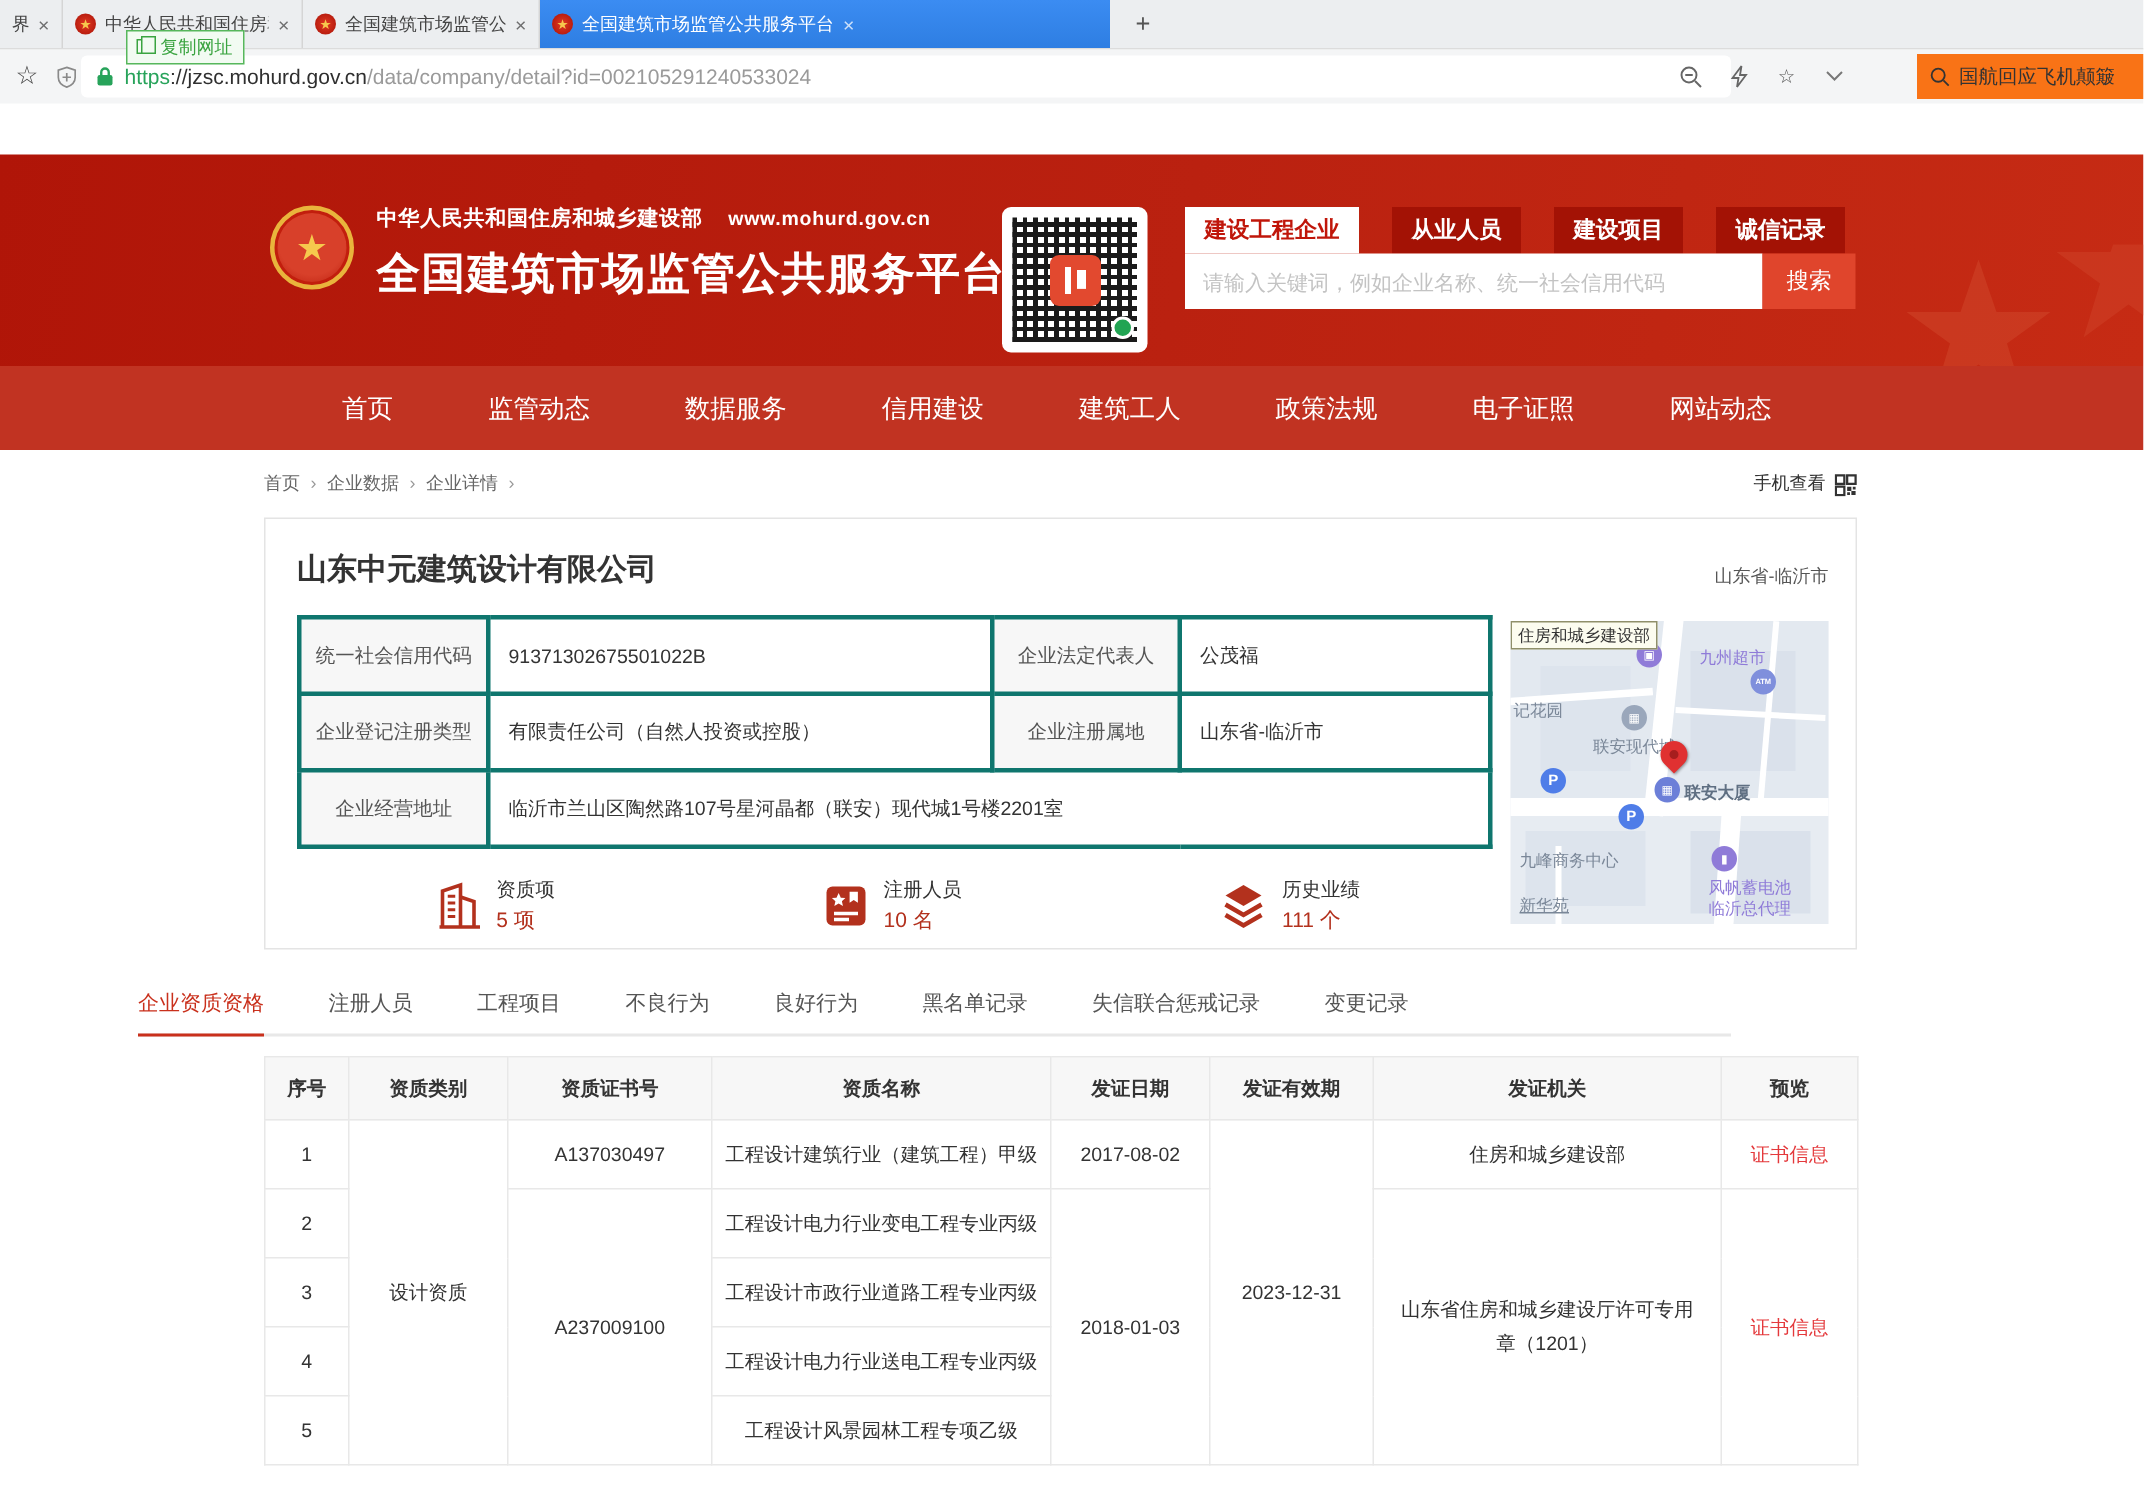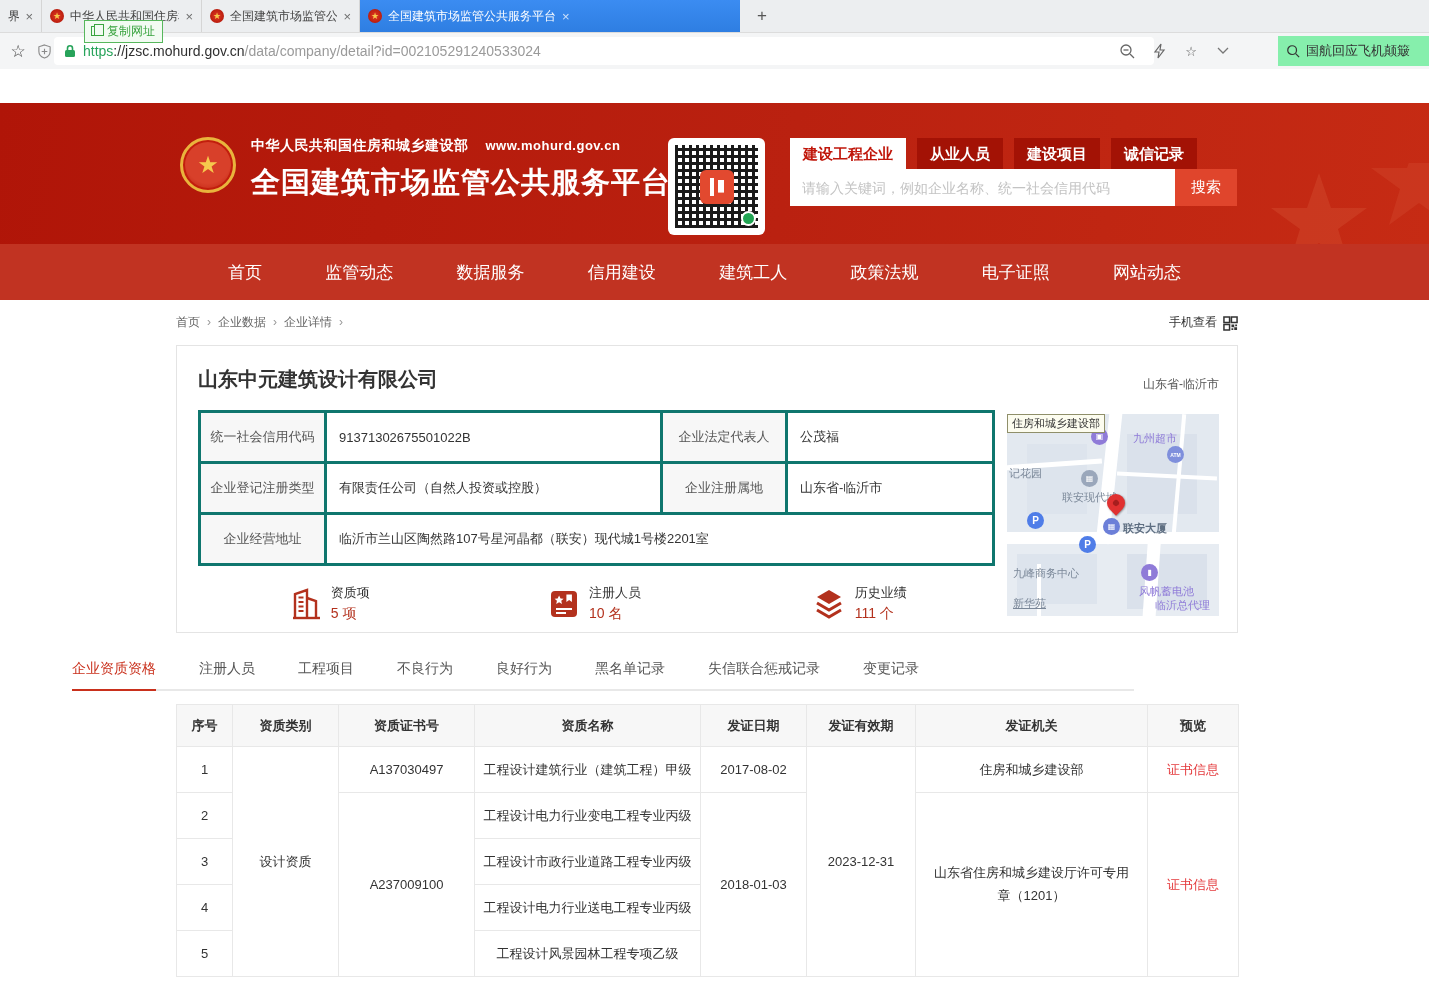--- a/index.html
+++ b/index.html
@@ -29,38 +29,38 @@
   .copytip .copyic::after{content:"";position:absolute;left:2px;top:-3px;width:8px;height:10px;border:1px solid #3aa440;background:#f2fbf2;}
   .toolbar{height:36px;background:#f4f5f6;display:flex;align-items:center;position:relative;}
   .tool-ic{width:20px;height:20px;display:flex;align-items:center;justify-content:center;color:#555;}
   .bookmark-star{margin:0 6px 0 8px;font-size:17px;color:#444;}
   .urlpill{height:28px;width:1100px;background:#fff;border-radius:4px;display:flex;align-items:center;padding:0 10px;gap:7px;}
   .url{font-size:14px;white-space:nowrap;overflow:hidden;}
   .url .scheme{color:#27a35a;}
   .url .host{color:#2f2f2f;}
   .url .path{color:#9a9a9a;}
   .tb-icons{position:absolute;right:196px;display:flex;gap:12px;align-items:center;color:#555;}
-  .quicksearch{position:absolute;right:0;width:151px;height:30px;background:#86efac;display:flex;align-items:center;gap:6px;padding:0 8px;font-size:13px;color:#333;}
+  .quicksearch{position:absolute;right:0;width:151px;height:30px;background:#f97316;display:flex;align-items:center;gap:6px;padding:0 8px;font-size:13px;color:#333;}
   .gap-white{height:34px;background:#fff;}
 
   
   .banner{height:141px;background:linear-gradient(100deg,#b01508 0%,#ba2110 55%,#c62b14 100%);position:relative;overflow:hidden;}
   .banner svg.deco{position:absolute;pointer-events:none;}
   .brand{position:absolute;left:180px;top:34px;display:flex;gap:15px;align-items:flex-start;}
   .emblem{width:56px;height:56px;border-radius:50%;background:radial-gradient(circle at 50% 42%,#d8402a 0 58%,#b51708 100%);border:3px solid #e9b43c;color:#f6c94d;display:flex;align-items:center;justify-content:center;font-size:24px;box-shadow:inset 0 0 0 2px #c21e0d;}
   .brandtext .line1{color:#fff;font-size:14px;font-weight:bold;letter-spacing:.5px;}
   .brandtext .line1 .siteurl{font-size:13px;margin-left:17px;}
   .brandtext .title{color:#fff;font-size:29px;font-weight:bold;letter-spacing:1px;margin-top:8px;}
   .qrcard{position:absolute;left:668px;top:35px;width:97px;height:97px;background:#fff;border-radius:6px;padding:7px;}
   .qr{width:100%;height:100%;position:relative;background-image:repeating-linear-gradient(0deg,#1a1a1a 0 3px,transparent 3px 7px),repeating-linear-gradient(90deg,#1a1a1a 0 3px,#fff 3px 7px);}
   .qr .center{position:absolute;left:50%;top:50%;transform:translate(-50%,-50%);width:34px;height:34px;background:#e2492f;border-radius:6px;display:flex;align-items:center;justify-content:center;}
   .qr .center::before{content:"";width:14px;height:18px;background:linear-gradient(#fff 0 0) left/4px 100% no-repeat,linear-gradient(#fff 0 0) right/6px 70% no-repeat;background-color:transparent;}
   .qr .gdot{position:absolute;right:2px;bottom:2px;width:15px;height:15px;border-radius:50%;background:var(--green,#21a453);border:2px solid #fff;}
   .hsearch{position:absolute;left:790px;top:35px;width:447px;}
-  .hs-tabs{display:flex;gap:11px;height:31px;}
+  .hs-tabs{display:flex;gap:22px;height:31px;}
   .hs-tab{padding:0 13px;line-height:31px;font-size:15px;font-weight:bold;color:#fff;background:#a31205;cursor:pointer;white-space:nowrap;}
   .hs-tab.active{background:#fff;color:#c0160a;}
   .hs-inputrow{display:flex;height:37px;}
   .hs-input{flex:1;border:none;outline:none;background:#fff;padding:0 12px;font-size:14px;color:#333;}
   .hs-input::placeholder{color:#c3c3c3;}
   .hs-btn{width:62px;background:#e0452c;color:#fff;font-size:15px;border:none;cursor:pointer;}
 
   
   .navbar{height:56px;background:var(--nav-red,#c13322);display:flex;align-items:center;justify-content:space-between;padding:0 248px 0 228px;}
   .navitem{color:#fff;font-size:17px;cursor:pointer;white-space:nowrap;}
@@ -93,21 +93,21 @@
   .map .lbl.dark{color:#5f6f82;font-weight:bold;}
   .poi{position:absolute;width:17px;height:17px;border-radius:50% 50% 50% 50%;display:flex;align-items:center;justify-content:center;color:#fff;font-size:8px;font-weight:bold;}
   .poi.purple{background:#8f7bd8;}
   .poi.blue{background:#4f7de8;}
   .poi.gray{background:#9aa7bb;}
   .redpin{position:absolute;width:18px;height:18px;background:#e03131;border-radius:50% 50% 50% 0;transform:rotate(-45deg);box-shadow:0 1px 2px rgba(0,0,0,.4);}
   .redpin::after{content:"";position:absolute;left:6px;top:6px;width:6px;height:6px;border-radius:50%;background:#a61e1e;}
   .maptip{position:absolute;left:0;top:0;background:#fcfcef;border:1px solid #8f8f6a;font-size:11px;color:#333;padding:1px 4px;z-index:5;}
 
   
-  .dtabs{width:1062px;margin:27px 0 0 72px;display:flex;gap:43px;border-bottom:2px solid #e8e8e8;}
+  .dtabs{width:1062px;margin:27px 0 0 92px;display:flex;gap:43px;border-bottom:2px solid #e8e8e8;}
   .dtab{font-size:14px;color:#555;padding-bottom:11px;cursor:pointer;white-space:nowrap;position:relative;}
   .dtab.active{color:#c9301c;}
   .dtab.active::after{content:"";position:absolute;left:0;right:0;bottom:-2px;height:2px;background:#c9301c;}
 
   
   table.qual{width:1062px;margin:13px 0 0 176px;border-collapse:collapse;table-layout:fixed;}
   table.qual th{background:#f7f7f7;border:1px solid var(--gray-border,#e8e8e8);height:42px;font-size:13px;color:#333;font-weight:bold;}
   table.qual td{border:1px solid var(--gray-border,#e8e8e8);height:46px;font-size:13px;color:#333;text-align:center;padding:4px 6px;}
   table.qual a.cert{color:var(--link-red,#e4393c);text-decoration:none;cursor:pointer;}
   .orgwrap{display:inline-block;max-width:204px;line-height:1.7;}
@@ -354,21 +354,21 @@
     <div class="poi blue" style="left:20px;top:98px;">
         <span style="font-size:10px;">P</span>
       </div>
     <div class="poi blue" style="left:72px;top:122px;">
         <span style="font-size:10px;">P</span>
       </div>
     <span class="lbl" style="left:6px;top:152px;">九峰商务中心</span>
     <span class="lbl" style="left:6px;top:182px;text-decoration:underline;">新华苑</span>
     <div class="poi purple" style="left:134px;top:150px;">▮</div>
     <span class="lbl purple" style="left:112px;top:170px;">风帆蓄电池</span>
-    <span class="lbl purple" style="left:128px;top:184px;text-align:center;">临沂总代理</span>
+    <span class="lbl purple" style="left:112px;top:184px;text-align:center;">临沂总代理</span>
     <div class="maptip">住房和城乡建设部</div>
   </div>
 </div>
 
 <div class="dtabs">
   <span class="dtab active">企业资质资格</span>
   <span class="dtab">注册人员</span>
   <span class="dtab">工程项目</span>
   <span class="dtab">不良行为</span>
   <span class="dtab">良好行为</span>

